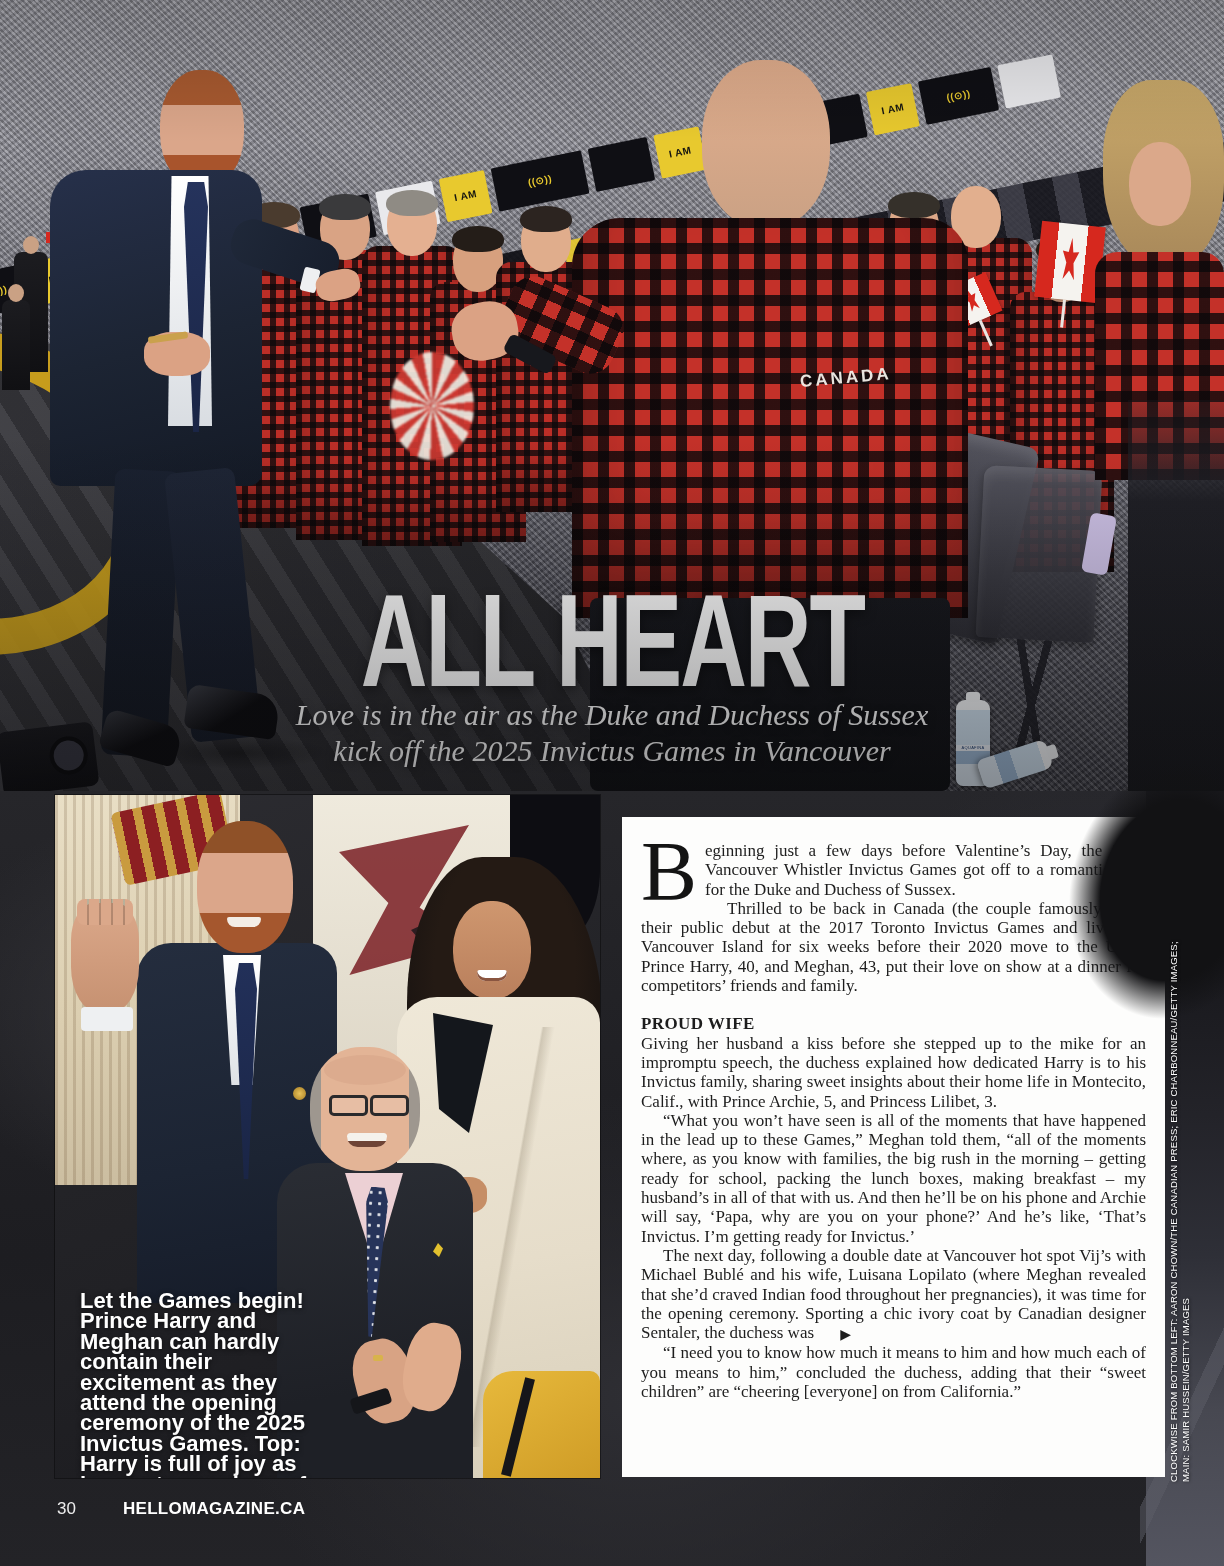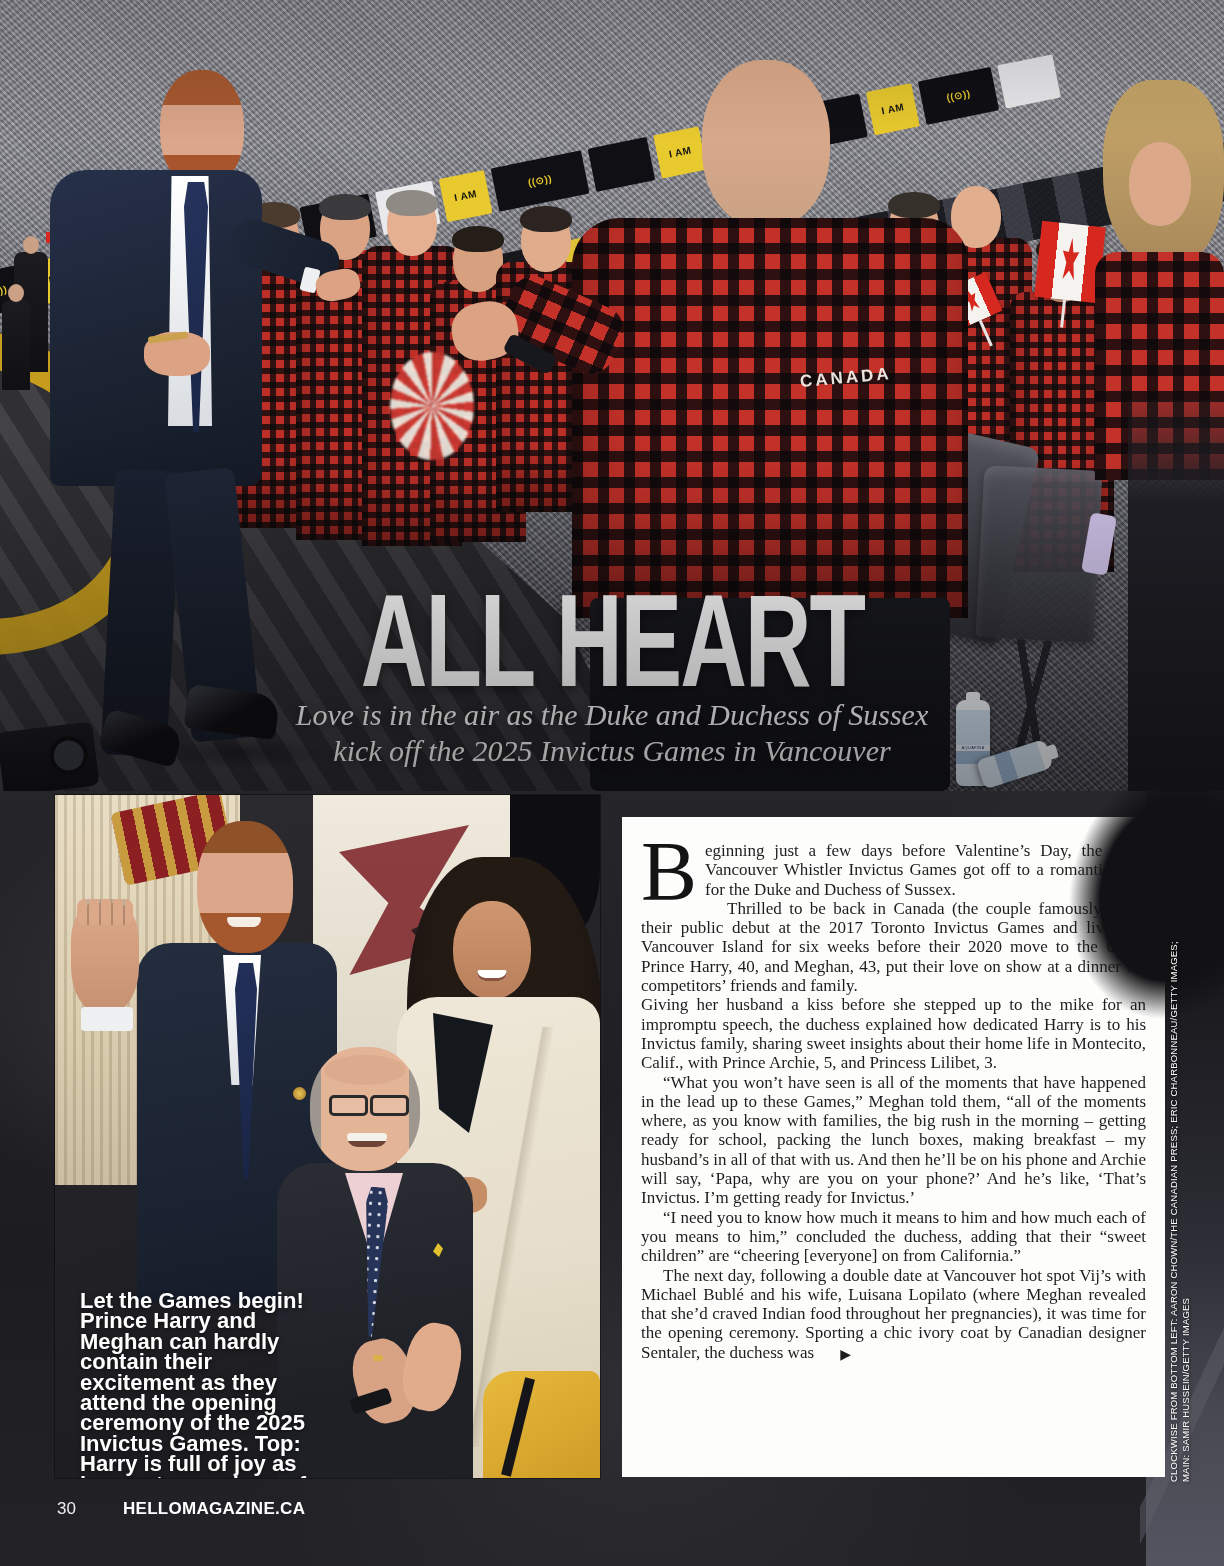--- a/index.html
+++ b/index.html
@@ -327,24 +327,25 @@
     <div class="abs om-hands"></div>
     <div class="abs om-watch"></div>
     <div class="abs om-ring"></div>
     <div class="abs yellowp"></div>
     <p class="abs caption">Let the Games begin! Prince Harry and Meghan can hardly contain their excitement as they attend the opening ceremony of the 2025 Invictus Games. Top: Harry is full of joy as he meets members of Team Canada.</p>
   </section>
 
   <article class="abs panel">
     <p><span class="dropcap">B</span><span>eginning just a few days before Valentine’s Day, the 2025 Vancouver Whistler Invictus Games got off to a romantic start for the Duke and Duchess of Sussex.</span></p>
     <p class="ind">Thrilled to be back in Canada (the couple famously made their public debut at the 2017 Toronto Invictus Games and lived on Vancouver Island for six weeks before their 2020 move to the U.S.), Prince Harry, 40, and Meghan, 43, put their love on show at a dinner for competitors’ friends and family.</p>
+    <h3>PROUD WIFE</h3>
     <p>Giving her husband a kiss before she stepped up to the mike for an impromptu speech, the duchess explained how dedicated Harry is to his Invictus family, sharing sweet insights about their home life in Montecito, Calif., with Prince Archie, 5, and Princess Lilibet, 3.</p>
     <p class="ind">“What you won’t have seen is all of the moments that have happened in the lead up to these Games,” Meghan told them, “all of the moments where, as you know with families, the big rush in the morning – getting ready for school, packing the lunch boxes, making breakfast – my husband’s in all of that with us. And then he’ll be on his phone and Archie will say, ‘Papa, why are you on your phone?’ And he’s like, ‘That’s Invictus. I’m getting ready for Invictus.’</p>
+    <p class="ind"><span>The next day, following a double date at Vancouver hot spot Vij’s with Michael Bublé and his wife, Luisana Lopilato (where Meghan revealed that she’d craved Indian food throughout her pregnancies), it was time for the opening ceremony. Sporting a chic ivory coat by Canadian designer Sentaler, the duchess was</span> <span class="cont">▶</span></p>
     <p class="ind">“I need you to know how much it means to him and how much each of you means to him,” concluded the duchess, adding that their “sweet children” are “cheering [everyone] on from California.”</p>
-    <p class="ind"><span>The next day, following a double date at Vancouver hot spot Vij’s with Michael Bublé and his wife, Luisana Lopilato (where Meghan revealed that she’d craved Indian food throughout her pregnancies), it was time for the opening ceremony. Sporting a chic ivory coat by Canadian designer Sentaler, the duchess was</span> <span class="cont">▶</span></p>
   </article>
 
   <div class="abs elbow"></div>
 
   <div class="abs credits">
     <div>CLOCKWISE FROM BOTTOM LEFT: AARON CHOWN/THE CANADIAN PRESS; ERIC CHARBONNEAU/GETTY IMAGES;</div>
     <div>MAIN: SAMIR HUSSEIN/GETTY IMAGES</div>
   </div>
 
   <footer class="abs pfooter">

